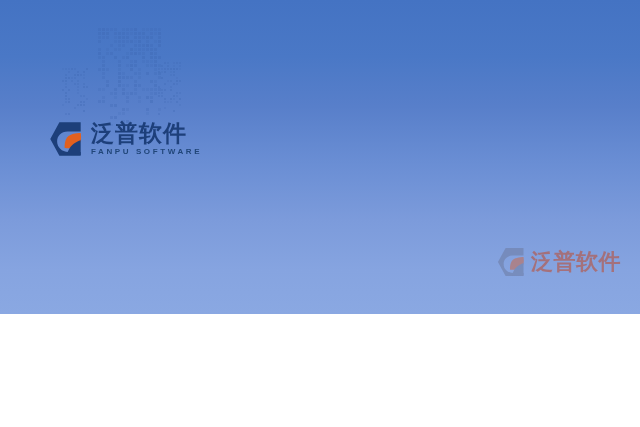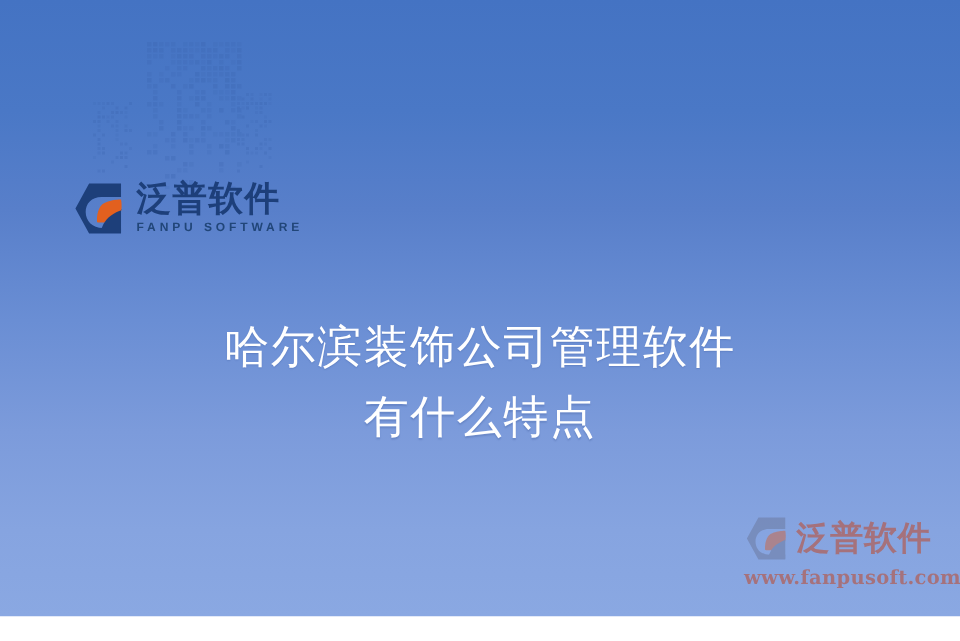--- a/index.html
+++ b/index.html
@@ -3,21 +3,21 @@
 <meta charset="utf-8">
 <style>
   html, body {
     margin: 0;
     padding: 0;
     background: #ffffff;
   }
   #stage {
     position: relative;
     width: 640px;
-    height: 411px;
+    height: 314px;
     overflow: hidden;
     font-family: "Liberation Sans", sans-serif;
     
     background: linear-gradient(to bottom,
         #4473c3 0%,
         #4a78c6 18%,
         #587fca 34%,
         #6a8ed4 52%,
         #7c9bdb 70%,
         #86a4e0 86%,
@@ -460,30 +460,25 @@
       <path d="M30 6 L86 6 L86 30 L52 30 C34 30 24 42 24 56 C24 72 36 84 54 84 L86 84 L86 94 L30 94 L6 50 Z" fill="#1d3f7a"></path>
       <path d="M86 34 C86 34 58 34 50 46 C42 58 44 74 44 74 C44 74 70 78 82 64 C90 54 86 34 86 34 Z" fill="#e2601f"></path>
       <path d="M88 52 C88 52 70 58 60 70 C52 80 50 92 50 92 L86 92 L86 52 Z" fill="#1d3f7a"></path>
     </svg>
     <div id="brand-wordmark">
       <span class="brand-cn">泛普软件</span>
       <span class="brand-en">FANPU SOFTWARE</span>
     </div>
   </div>
 
-  <div id="headline">
-    <span class="hl-line">哈尔滨装饰公司管理软件</span>
-    <span class="hl-line">有什么特点</span>
-  </div>
 
   <div id="watermark">
     <div id="wm-row">
       <svg id="wm-mark" viewBox="0 0 100 100" xmlns="http://www.w3.org/2000/svg">
         <path d="M30 6 L86 6 L86 30 L52 30 C34 30 24 42 24 56 C24 72 36 84 54 84 L86 84 L86 94 L30 94 L6 50 Z" fill="#6f7fa8"></path>
         <path d="M86 34 C86 34 58 34 50 46 C42 58 44 74 44 74 C44 74 70 78 82 64 C90 54 86 34 86 34 Z" fill="#c0705c"></path>
         <path d="M88 52 C88 52 70 58 60 70 C52 80 50 92 50 92 L86 92 L86 52 Z" fill="#6f7fa8"></path>
       </svg>
       <span id="wm-cn">泛普软件</span>
     </div>
-    <div id="wm-url">www.fanpusoft.com</div>
   </div>
 
 </div>
 
 </body></html>

